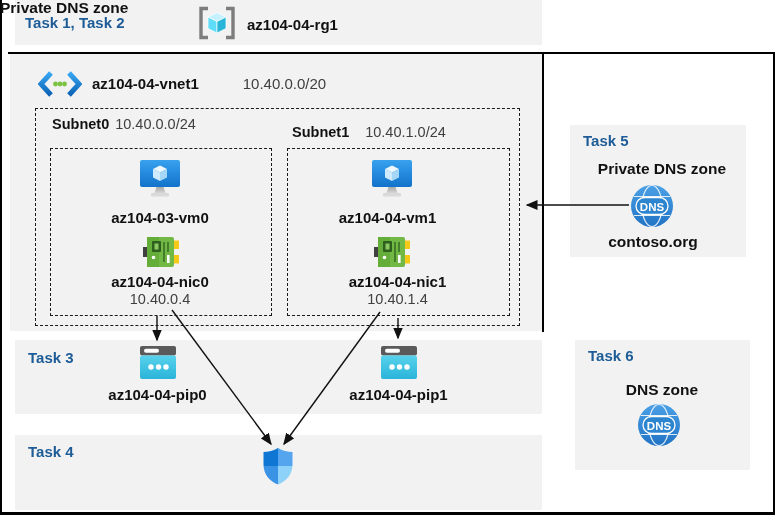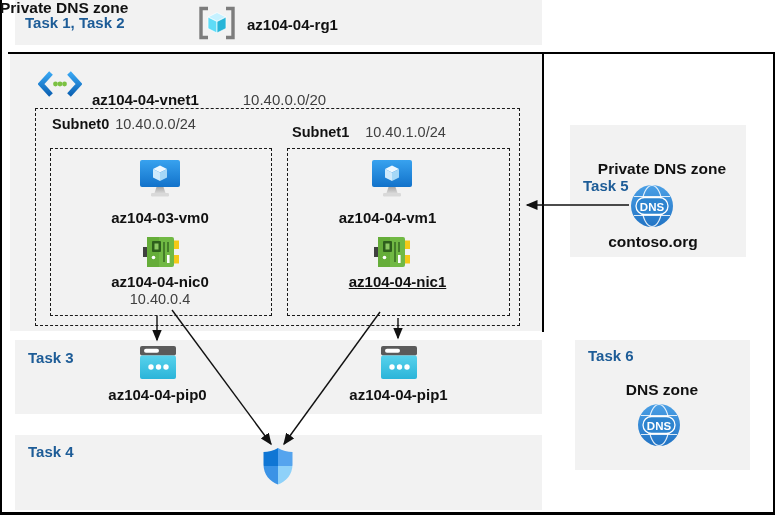--- a/index.html
+++ b/index.html
@@ -77,21 +77,21 @@
 
   <div class="abs" style="left:38px;top:70px;">
     <svg width="44" height="28" viewBox="0 0 44 28">
       <polyline points="13,3 3,14 13,25" fill="none" stroke="url(#vnetg)" stroke-width="5"></polyline>
       <polyline points="31,3 41,14 31,25" fill="none" stroke="url(#vnetg)" stroke-width="5"></polyline>
       <circle cx="17.5" cy="14" r="2.4" fill="#7bc142"></circle>
       <circle cx="22" cy="14" r="2.4" fill="#7bc142"></circle>
       <circle cx="26.5" cy="14" r="2.4" fill="#7bc142"></circle>
     </svg>
   </div>
-  <div class="row" style="left:92px;top:92px;gap:44px;">
+  <div class="row" style="left:92px;top:76px;gap:44px;">
     <span class="boldlbl">az104-04-vnet1</span>
     <span class="mutedlbl" style="font-size:15px;">10.40.0.0/20</span>
   </div>
 
   <div class="dashed" style="left:35px;top:108px;width:483px;height:216px;"></div>
 
   <div class="row" style="left:52px;top:117px;">
     <span class="boldlbl" style="font-size:14.5px;">Subnet0</span>
     <span class="mutedlbl">10.40.0.0/24</span>
   </div>
@@ -153,21 +153,22 @@
       <rect x="31" y="4.5" width="5" height="8.5" fill="#f5c918"></rect>
       <rect x="31" y="19" width="5" height="8.5" fill="#f5c918"></rect>
       <rect x="9" y="5" width="9" height="11" rx="1" fill="#2e5f1c"></rect>
       <rect x="11.5" y="7.5" width="4" height="6" fill="#8cc963"></rect>
       <circle cx="10.5" cy="21.5" r="1.8" fill="#fff"></circle>
       <line x1="21" y1="6" x2="21" y2="26" stroke="#2e5f1c" stroke-width="1.3"></line>
       <line x1="25" y1="6" x2="25" y2="16" stroke="#2e5f1c" stroke-width="1.3"></line>
       <rect x="24" y="19" width="2.6" height="8" fill="#fff"></rect>
     </svg>
   </div>
-  <div class="abs boldlbl ctr" style="left:287px;top:274px;width:221px;text-decoration:underline;">az104-04-nic1</div>
+  <div class="abs boldlbl ctr" style="left:287px;top:274px;width:221px;">az104-04-nic1</div>
+  <div class="abs mutedlbl ctr" style="left:287px;top:292px;width:221px;">10.40.1.4</div>
 
   <div class="tasklbl" style="left:28px;top:350px;">Task 3</div>
 
   <div class="abs" style="left:140px;top:346px;">
     <svg width="36" height="33" viewBox="0 0 36 33">
       <rect x="0" y="0" width="36" height="9.5" rx="2" fill="#5a5a5a"></rect>
       <rect x="4" y="2.8" width="15" height="4" rx="2" fill="#fff"></rect>
       <rect x="0" y="9.5" width="36" height="23.5" rx="2" fill="url(#pipg)"></rect>
       <circle cx="11" cy="21" r="2.7" fill="#fff"></circle>
       <circle cx="18.5" cy="21" r="2.7" fill="#fff"></circle>
@@ -199,21 +200,21 @@
       </defs>
       <g clip-path="url(#shieldclip)">
         <rect x="0" y="0" width="16" height="19" fill="#1076d4"></rect>
         <rect x="16" y="0" width="16" height="19" fill="#55a4ee"></rect>
         <rect x="0" y="19" width="16" height="19" fill="#3b93e6"></rect>
         <rect x="16" y="19" width="16" height="19" fill="#8ed1f9"></rect>
       </g>
     </svg>
   </div>
 
-  <div class="tasklbl" style="left:583px;top:133px;margin-top:45px;">Task 5</div>
+  <div class="tasklbl" style="left:583px;top:133px;">Task 5</div>
   <div class="abs boldlbl ctr" style="font-size:15.5px;" style2="">Private DNS zone</div>
   <div class="abs boldlbl ctr" style="left:578px;top:161px;width:168px;font-size:15.5px;">Private DNS zone</div>
 
   <div class="abs" style="left:630px;top:184px;">
     <svg width="44" height="44" viewBox="0 0 44 44">
       <circle cx="22" cy="22" r="21" fill="url(#dnsg)"></circle>
       <ellipse cx="22" cy="22" rx="10" ry="20.5" fill="none" stroke="#fff" stroke-width="1.2" opacity="0.85"></ellipse>
       <line x1="4" y1="12.5" x2="40" y2="12.5" stroke="#fff" stroke-width="1.2" opacity="0.85"></line>
       <line x1="4" y1="31.5" x2="40" y2="31.5" stroke="#fff" stroke-width="1.2" opacity="0.85"></line>
       <rect x="6" y="13.5" width="32" height="17" rx="8.5" fill="#2d84cf" stroke="#fff" stroke-width="1.3"></rect>

